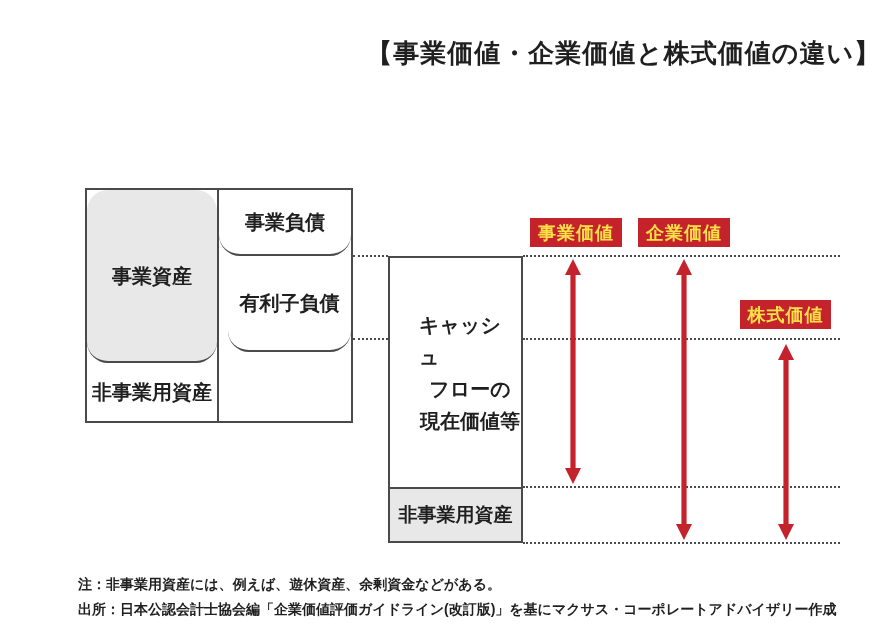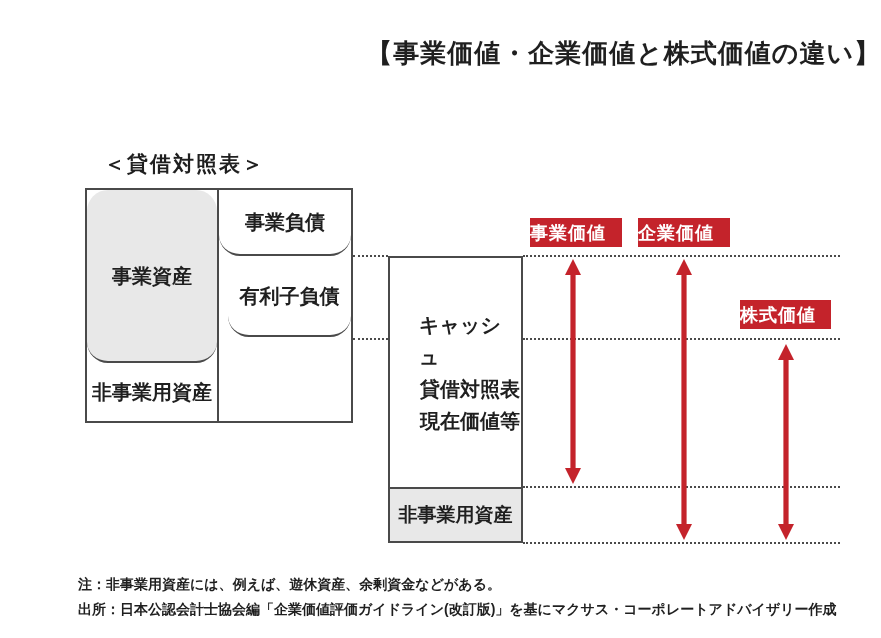--- a/index.html
+++ b/index.html
@@ -18,45 +18,44 @@
   .bs-label{position:absolute;left:104px;top:150px;font-size:21px;font-weight:bold;letter-spacing:2px;}
 
   .box{position:absolute;border:2px solid var(--line);box-sizing:border-box;background:#fff;}
   .bs-box{left:85px;top:188px;width:268px;height:235px;display:flex;}
   .bs-col{flex:0 0 50%;display:flex;flex-direction:column;box-sizing:border-box;}
   .bs-col.left{border-right:2px solid var(--line);}
   .cell{display:flex;align-items:center;justify-content:center;box-sizing:border-box;
         font-size:20px;font-weight:bold;text-align:center;line-height:1.2;border-radius:21px;}
   .cell.bordered{border-bottom:2px solid var(--line);}
   .cell.gray{background:var(--gray);}
-  .h173{height:173px;} .h66{height:66px;} .h81{height:81px;margin-left:9px;} .grow{flex:1 1 auto;}
+  .h173{height:173px;} .h66{height:66px;} .h81{height:96px;margin-left:9px;} .grow{flex:1 1 auto;}
 
   .mid-box{left:388px;top:256px;width:135px;height:287px;display:flex;flex-direction:column;}
   .mid-main{height:229px;border-bottom:2px solid var(--line);display:flex;flex-direction:column;
             align-items:center;justify-content:center;font-size:20px;font-weight:bold;line-height:32px;padding-left:29px;}
   .mid-bottom{flex:1 1 auto;display:flex;align-items:center;justify-content:center;
               font-size:19px;font-weight:bold;background:var(--gray);}
 
   .dotted{position:absolute;height:0;border-top:2px dotted var(--line);}
 
-  .vlabel{position:absolute;background:var(--accent);color:#ffffff;font-size:18px;font-weight:bold;
-          display:flex;align-items:center;justify-content:flex-start;letter-spacing:1px;}
+  .vlabel{position:absolute;background:var(--accent);color:#fde047;font-size:18px;font-weight:bold;
+          display:flex;align-items:center;justify-content:center;letter-spacing:1px;}
 
   .arrow{position:absolute;color:var(--accent);}
 
   .note{position:absolute;left:78px;font-size:14px;font-weight:bold;letter-spacing:0;}
 </style>
 </head>
 <body>
 
 <div class="canvas">
 
   <div class="title">【事業価値・企業価値と株式価値の違い】</div>
 
-  <div class="bs-label">＜貸借対照表＞</div>
 
   <div class="box bs-box">
     <div class="bs-col left">
       <div class="cell gray bordered h173">
         <span>事業資産</span>
       </div>
       <div class="cell grow">
         <span>非事業用資産</span>
       </div>
     </div>
@@ -66,21 +65,21 @@
       </div>
       <div class="cell bordered h81">
         <span>有利子負債</span>
       </div>
     </div>
   </div>
 
   <div class="box mid-box">
     <div class="mid-main">
       <div>キャッシュ</div>
-      <div>貸借対照表</div>
+      <div>フローの</div>
       <div>現在価値等</div>
     </div>
     <div class="mid-bottom">
       <span>非事業用資産</span>
     </div>
   </div>
 
   <div class="dotted" style="left:353px;top:255px;width:35px;"></div>
   <div class="dotted" style="left:523px;top:255px;width:317px;"></div>
   <div class="dotted" style="left:353px;top:338px;width:35px;"></div>

